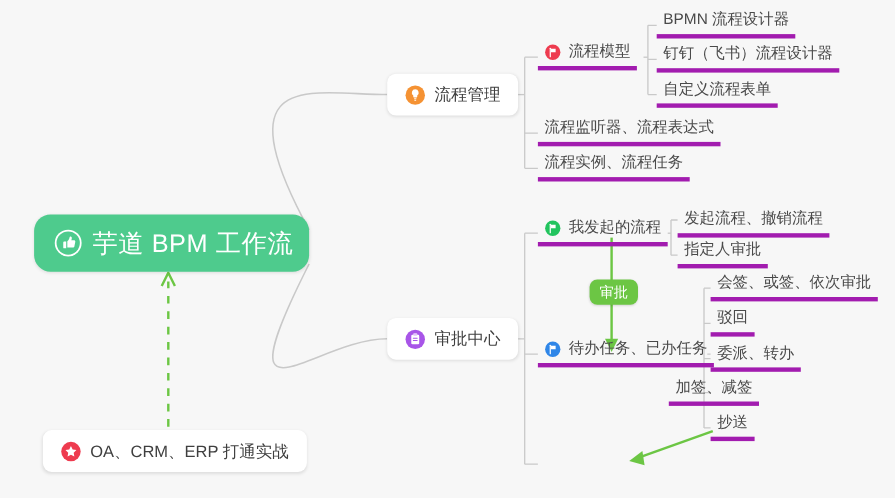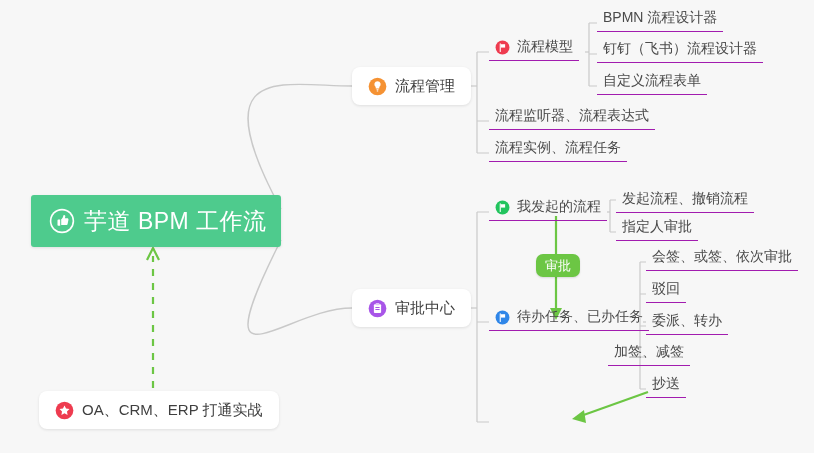--- a/index.html
+++ b/index.html
@@ -11,21 +11,21 @@
     position:relative;
   }
   #canvas{position:absolute;left:0;top:0;width:814px;height:453px;}
   svg.edges{position:absolute;left:0;top:0;width:814px;height:453px;pointer-events:none;}
 
   
   .root-node{
     position:absolute;
     display:flex;align-items:center;gap:9px;
     background:#4ecb8d;
-    border-radius:3px;
+    border-radius:15px;
     padding:0 18px;
     height:52px;
     box-shadow:0 1px 3px rgba(0,0,0,.10);
     box-sizing:border-box;
   }
   .root-label{
     color:#ffffff;font-size:23px;font-weight:400;white-space:nowrap;letter-spacing:.5px;
   }
 
   
@@ -38,21 +38,21 @@
     height:38px;
     box-shadow:0 1px 3px rgba(0,0,0,.10);
     box-sizing:border-box;
   }
   .pill-label{color:#3f3f3f;font-size:15px;white-space:nowrap;}
 
   
   .leaf-node{
     position:absolute;
     display:flex;align-items:center;gap:7px;
-    border-bottom:1px solid #a21caf;
+    border-bottom:4px solid #a21caf;
     padding:0 6px 4px 6px;
     box-sizing:border-box;
     white-space:nowrap;
   }
   .leaf-label{color:#4a4a4a;font-size:14px;white-space:nowrap;}
 
   
   .arrow-badge{
     position:absolute;
     background:#6cc644;

